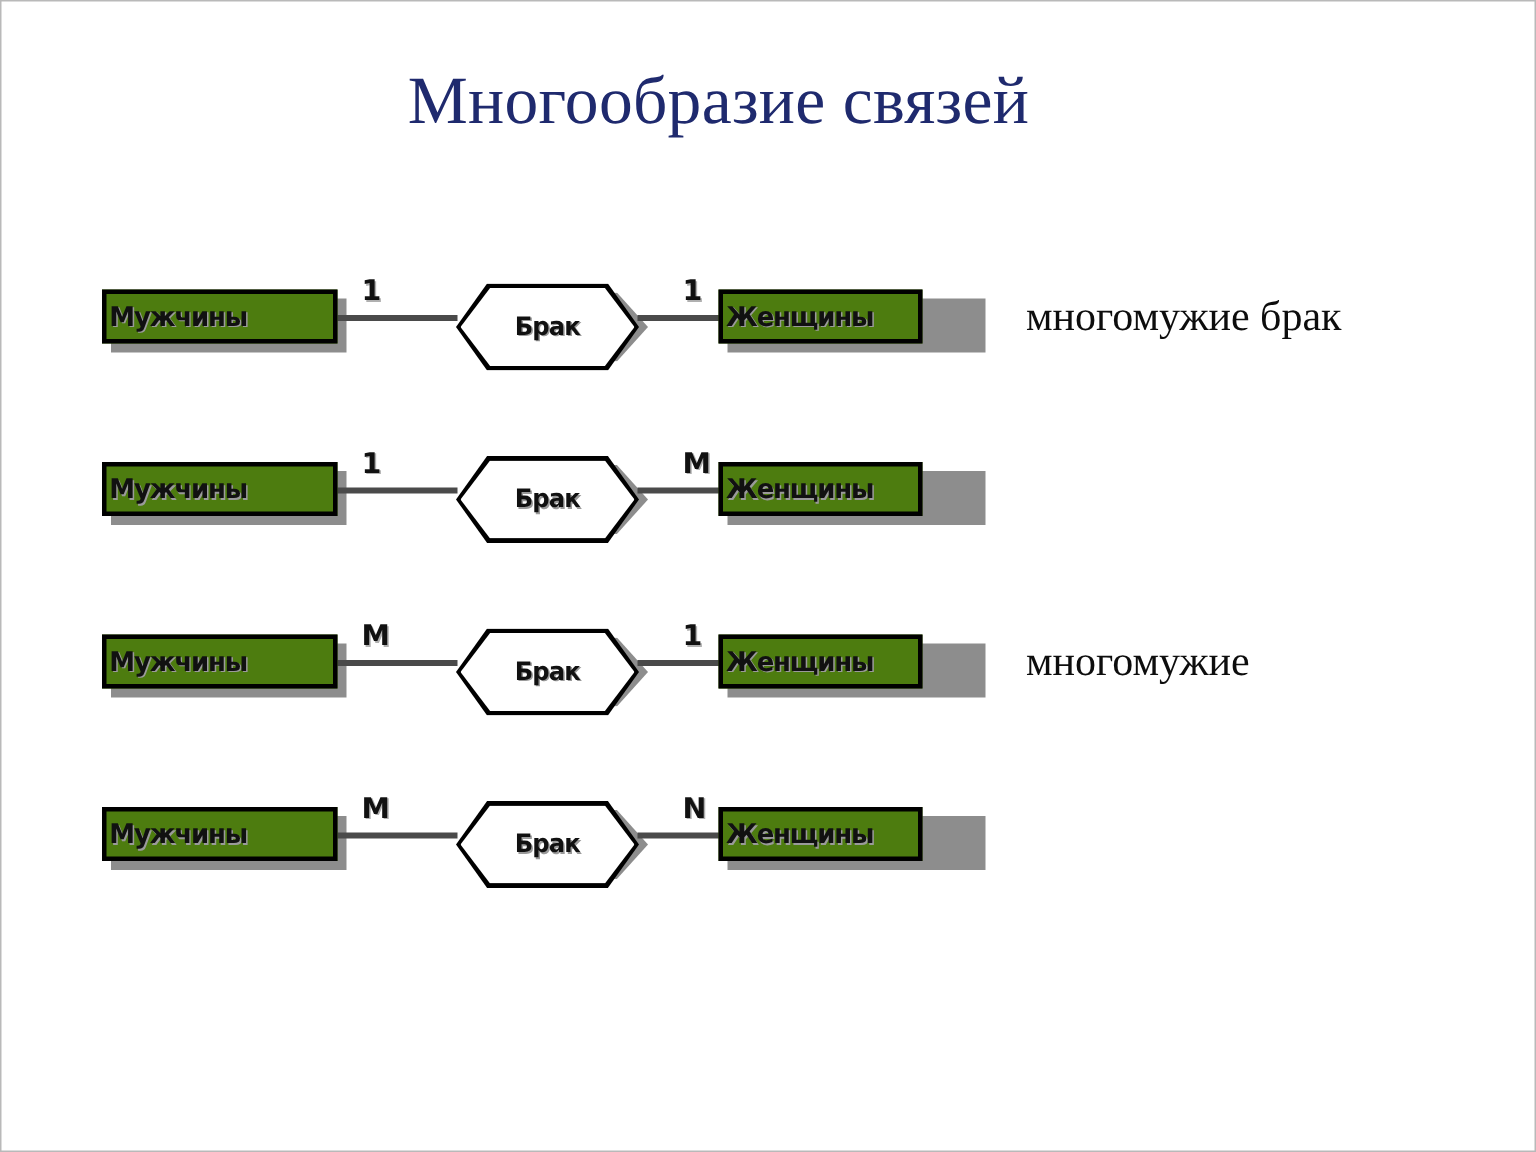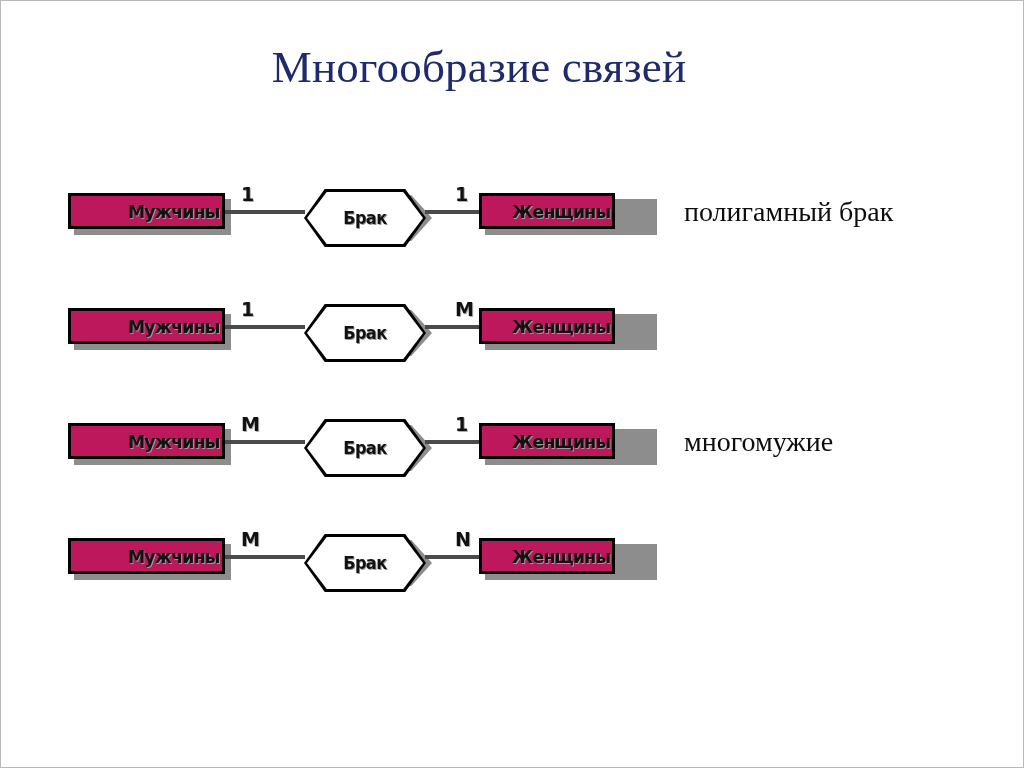--- a/index.html
+++ b/index.html
@@ -47,25 +47,25 @@
   .er-row.r1 { top: 293px; }
   .er-row.r2 { top: 408px; }
   .er-row.r3 { top: 523px; }
 
   
   .entity {
     position: absolute;
     top: 14px;
     height: 36px;
     box-sizing: border-box;
-    background: #be185d;
+    background: #4d7c0f;
     border: 3px solid #000000;
     display: flex;
     align-items: center;
-    justify-content: flex-end;
+    justify-content: flex-start;
   }
   .entity.left  { left: 67px;  width: 157px; }
   .entity.right { left: 478px; width: 136px; }
 
   
   .entity-shadow {
     position: absolute;
     top: 20px;
     height: 36px;
     background: #8d8d8d;
@@ -200,21 +200,21 @@
         <span class="rel-label">Брак</span>
       </div>
     </div>
 
     <div class="cardinality card-right">1</div>
 
     <div class="entity right">
       <span class="entity-label">Женщины</span>
     </div>
 
-    <div class="caption">полигамный брак</div>
+    <div class="caption">многомужие брак</div>
   </div>
 
   <div class="er-row r1">
     <div class="entity-shadow left"></div>
     <div class="entity-shadow right"></div>
     <div class="rel-shadow"></div>
 
     <div class="connector c-left"></div>
     <div class="connector c-right"></div>
 

